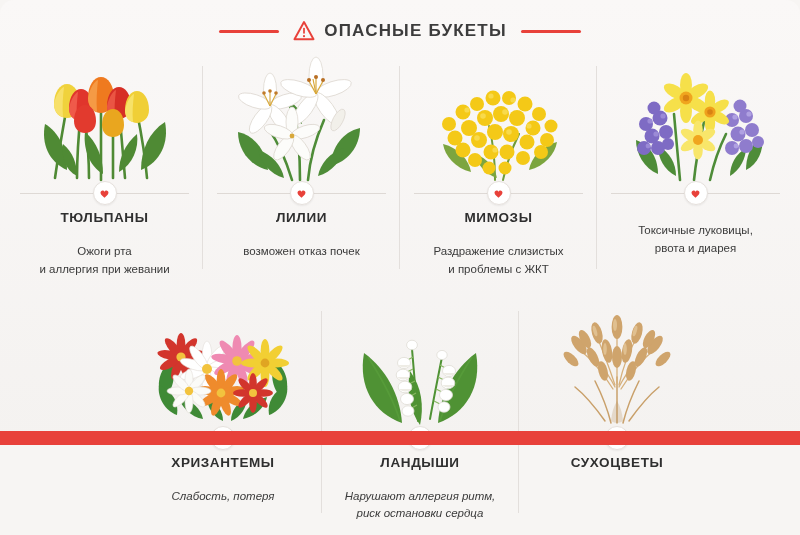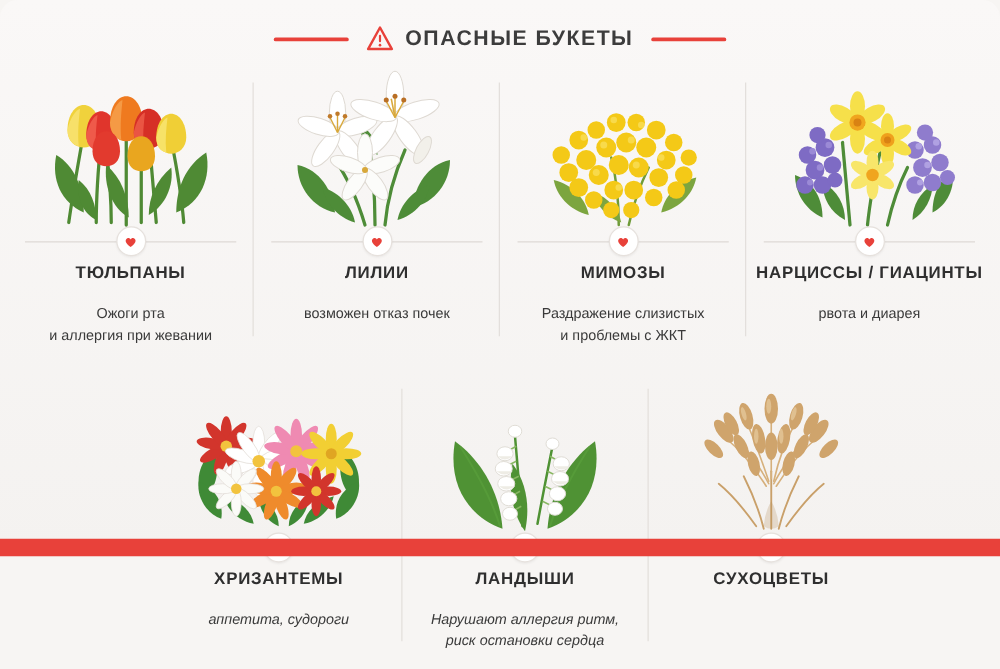--- a/index.html
+++ b/index.html
@@ -476,22 +476,22 @@
         </svg>
       </div>
       <div class="sep-wrap">
         <div class="sep-line"></div>
         <div class="heart-badge">
           <svg viewBox="0 0 24 24">
               <path d="M12 21 C3 14.5 2 9.8 4.6 7 C7 4.4 10.6 5.3 12 8 C13.4 5.3 17 4.4 19.4 7 C22 9.8 21 14.5 12 21 Z" fill="#e8413a"></path>
             </svg>
         </div>
       </div>
-      <div class="flower-name">НАРЦИССЫ / ГИАЦИНТЫ</div>
       <div class="flower-desc">
+        <span>Токсичные луковицы,</span>
         <span>рвота и диарея</span>
       </div>
     </div>
   </div>
 
   <div class="row row-2">
 
     <div class="cell divider-right">
       <div class="art">
         <svg width="180" height="132" viewBox="0 0 180 132">
@@ -613,21 +613,21 @@
       <div class="sep-wrap">
         <div class="sep-line"></div>
         <div class="heart-badge">
           <svg viewBox="0 0 24 24">
               <path d="M12 21 C3 14.5 2 9.8 4.6 7 C7 4.4 10.6 5.3 12 8 C13.4 5.3 17 4.4 19.4 7 C22 9.8 21 14.5 12 21 Z" fill="#e8413a"></path>
             </svg>
         </div>
       </div>
       <div class="flower-name">ХРИЗАНТЕМЫ</div>
       <div class="flower-desc italic">
-        <span>аппетита, судороги</span>
+        <span>Слабость, потеря</span>
       </div>
     </div>
 
     <div class="cell divider-right">
       <div class="art">
         <svg width="180" height="132" viewBox="0 0 180 132">
           <g fill="#4f9234">
             <path d="M72 128 C44 118 28 92 34 58 C56 74 70 100 72 128 Z"></path>
             <path d="M108 128 C136 118 152 92 146 58 C124 74 110 100 108 128 Z"></path>
             <path d="M90 130 C80 116 76 96 80 76 C92 92 94 112 90 130 Z"></path>

